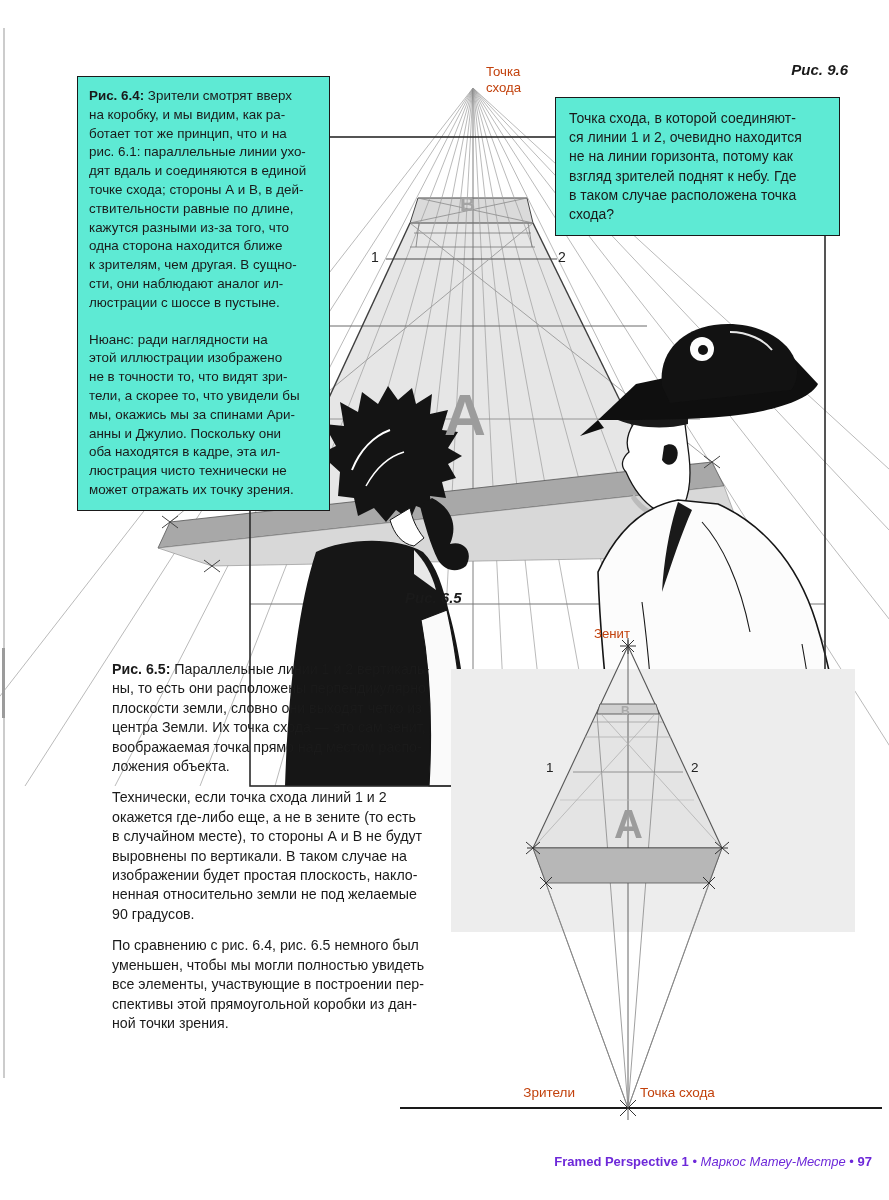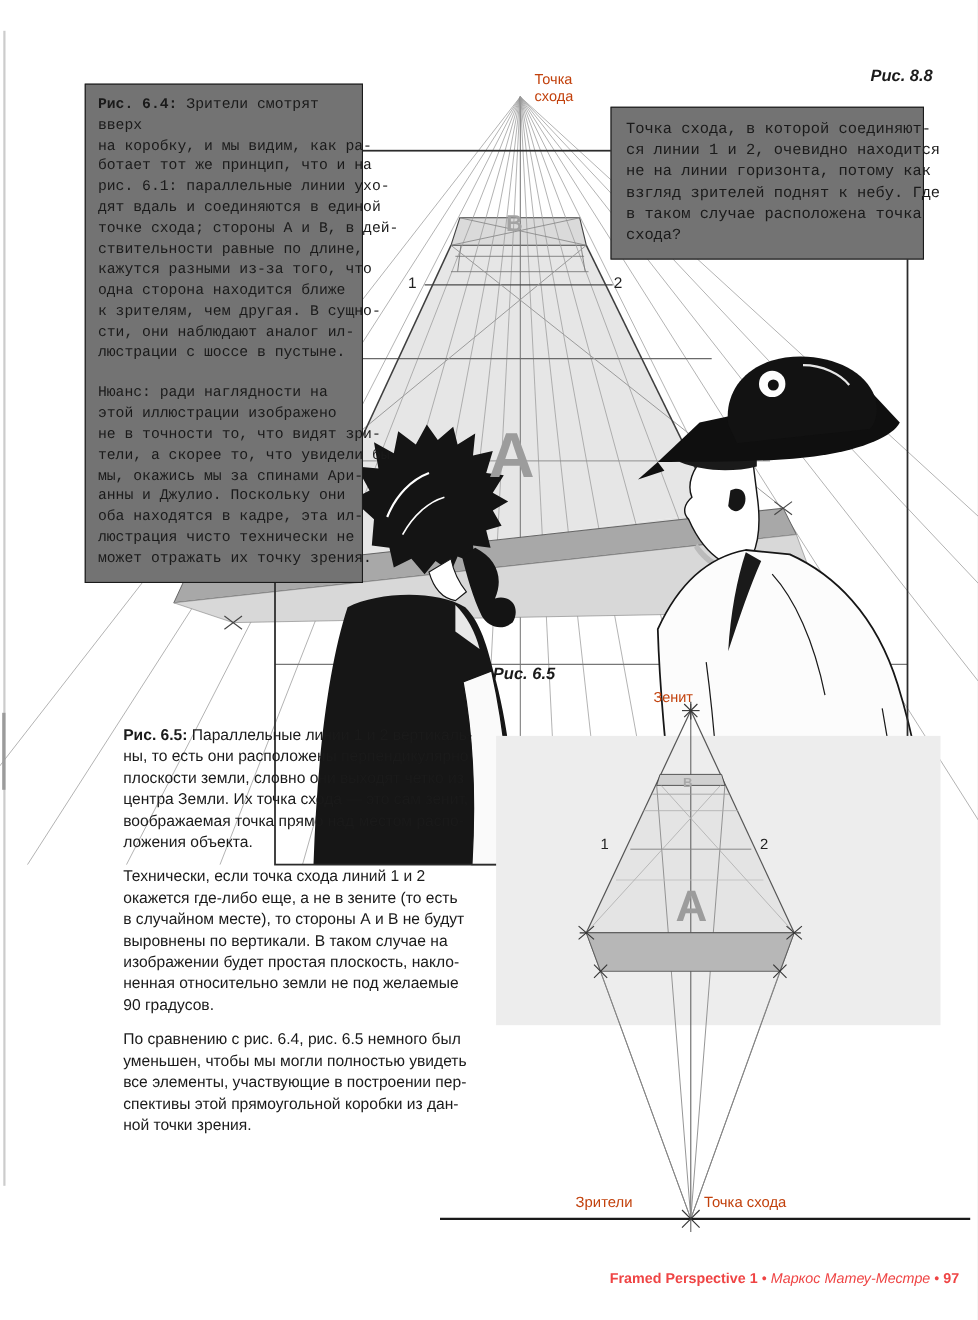--- a/index.html
+++ b/index.html
@@ -1,32 +1,32 @@
 <!DOCTYPE html>
 <html><head>
 <meta charset="utf-8">
 <style>
   html,body{margin:0;padding:0;background:#9a9a9a;}
   .page{position:relative;width:889px;height:1200px;background:#ffffff;overflow:hidden;
         font-family:"Liberation Sans","DejaVu Sans",sans-serif;color:#1a1a1a;}
   .abs{position:absolute;}
   .pre{white-space:pre;}
   svg{position:absolute;left:0;top:0;}
-  .cap-box{box-sizing:border-box;background:#737373;border:1.6px solid #1a1a1a;
-           padding:10px 11px;font-size:13.4px;line-height:18.8px;font-family:Liberation Mono, monospace;}
+  .cap-box{box-sizing:border-box;background:#5eead4;border:1.6px solid #1a1a1a;
+           padding:10px 11px;font-size:13.4px;line-height:18.8px;}
   .cap-box .pre{margin:0;}
   .gap{height:18px;}
   .lead{font-weight:bold;}
   .fig-label{font-style:italic;font-weight:bold;font-size:15px;}
   .diagram-letter{font-weight:bold;color:#9c9c9c;line-height:1;}
   .num{font-size:14px;color:#222;}
   .small-label{font-size:13.2px;color:#c2410c;line-height:1.18;}
   .body-col{font-size:14.2px;line-height:19.4px;width:345px;}
   .body-col .para{margin:0 0 12px 0;}
-  .footer{font-size:13px;color:#ef4444;}
+  .footer{font-size:13px;color:#6d28d9;}
   .footer b{font-weight:bold;}
   .footer i{font-style:italic;}
   .edge-line{background:#cccccc;}
   .edge-dark{background:#9b9b9b;}
 </style>
 </head>
 <body>
 
 <div class="page">
 
@@ -173,21 +173,21 @@
     <g>
       <line x1="400" y1="1108" x2="882" y2="1108" stroke="#1a1a1a" stroke-width="2"></line>
       <line x1="620" y1="1100" x2="636" y2="1116" stroke="#333" stroke-width="1"></line>
       <line x1="636" y1="1100" x2="620" y2="1116" stroke="#333" stroke-width="1"></line>
     </g>
   </svg>
 
   <div class="abs small-label pre" style="left:486px;top:64px;">Точка
 схода</div>
 
-  <div class="abs fig-label" style="right:41px;top:61px;">Рис. 8.8</div>
+  <div class="abs fig-label" style="right:41px;top:61px;">Рис. 9.6</div>
 
   <div class="abs cap-box" style="left:77px;top:76px;width:253px;">
     <div><span class="lead">Рис. 6.4:</span><span> Зрители смотрят вверх</span></div>
     <div class="pre">на коробку, и мы видим, как ра-
 ботает тот же принцип, что и на
 рис. 6.1: параллельные линии ухо-
 дят вдаль и соединяются в единой
 точке схода; стороны А и В, в дей-
 ствительности равные по длине,
 кажутся разными из-за того, что
@@ -214,21 +214,21 @@
 взгляд зрителей поднят к небу. Где
 в таком случае расположена точка
 схода?</div>
   </div>
 
   <div class="abs num" style="left:371px;top:249px;">1</div>
   <div class="abs num" style="left:558px;top:249px;">2</div>
   <div class="abs diagram-letter" style="left:460px;top:193px;font-size:21px;color:#a3a3a3;">B</div>
   <div class="abs diagram-letter" style="left:444px;top:386px;font-size:58px;">A</div>
 
-  <div class="abs fig-label" style="left:405px;top:604px;margin-left:43px;">Рис. 6.5</div>
+  <div class="abs fig-label" style="left:405px;top:589px;">Рис. 6.5</div>
 
   <div class="abs small-label" style="left:594px;top:626px;">Зенит</div>
 
   <div class="abs body-col" style="left:77px;top:660px;margin-left:35px;">
     <div class="para">
       <div><span class="lead">Рис. 6.5:</span><span> Параллельные линии 1 и 2 вертикаль-</span></div>
       <div class="pre">ны, то есть они расположены перпендикулярно
 плоскости земли, словно они выходят четко из
 центра Земли. Их точка схода — это сам зенит,
 воображаемая точка прямо над местом распо-

